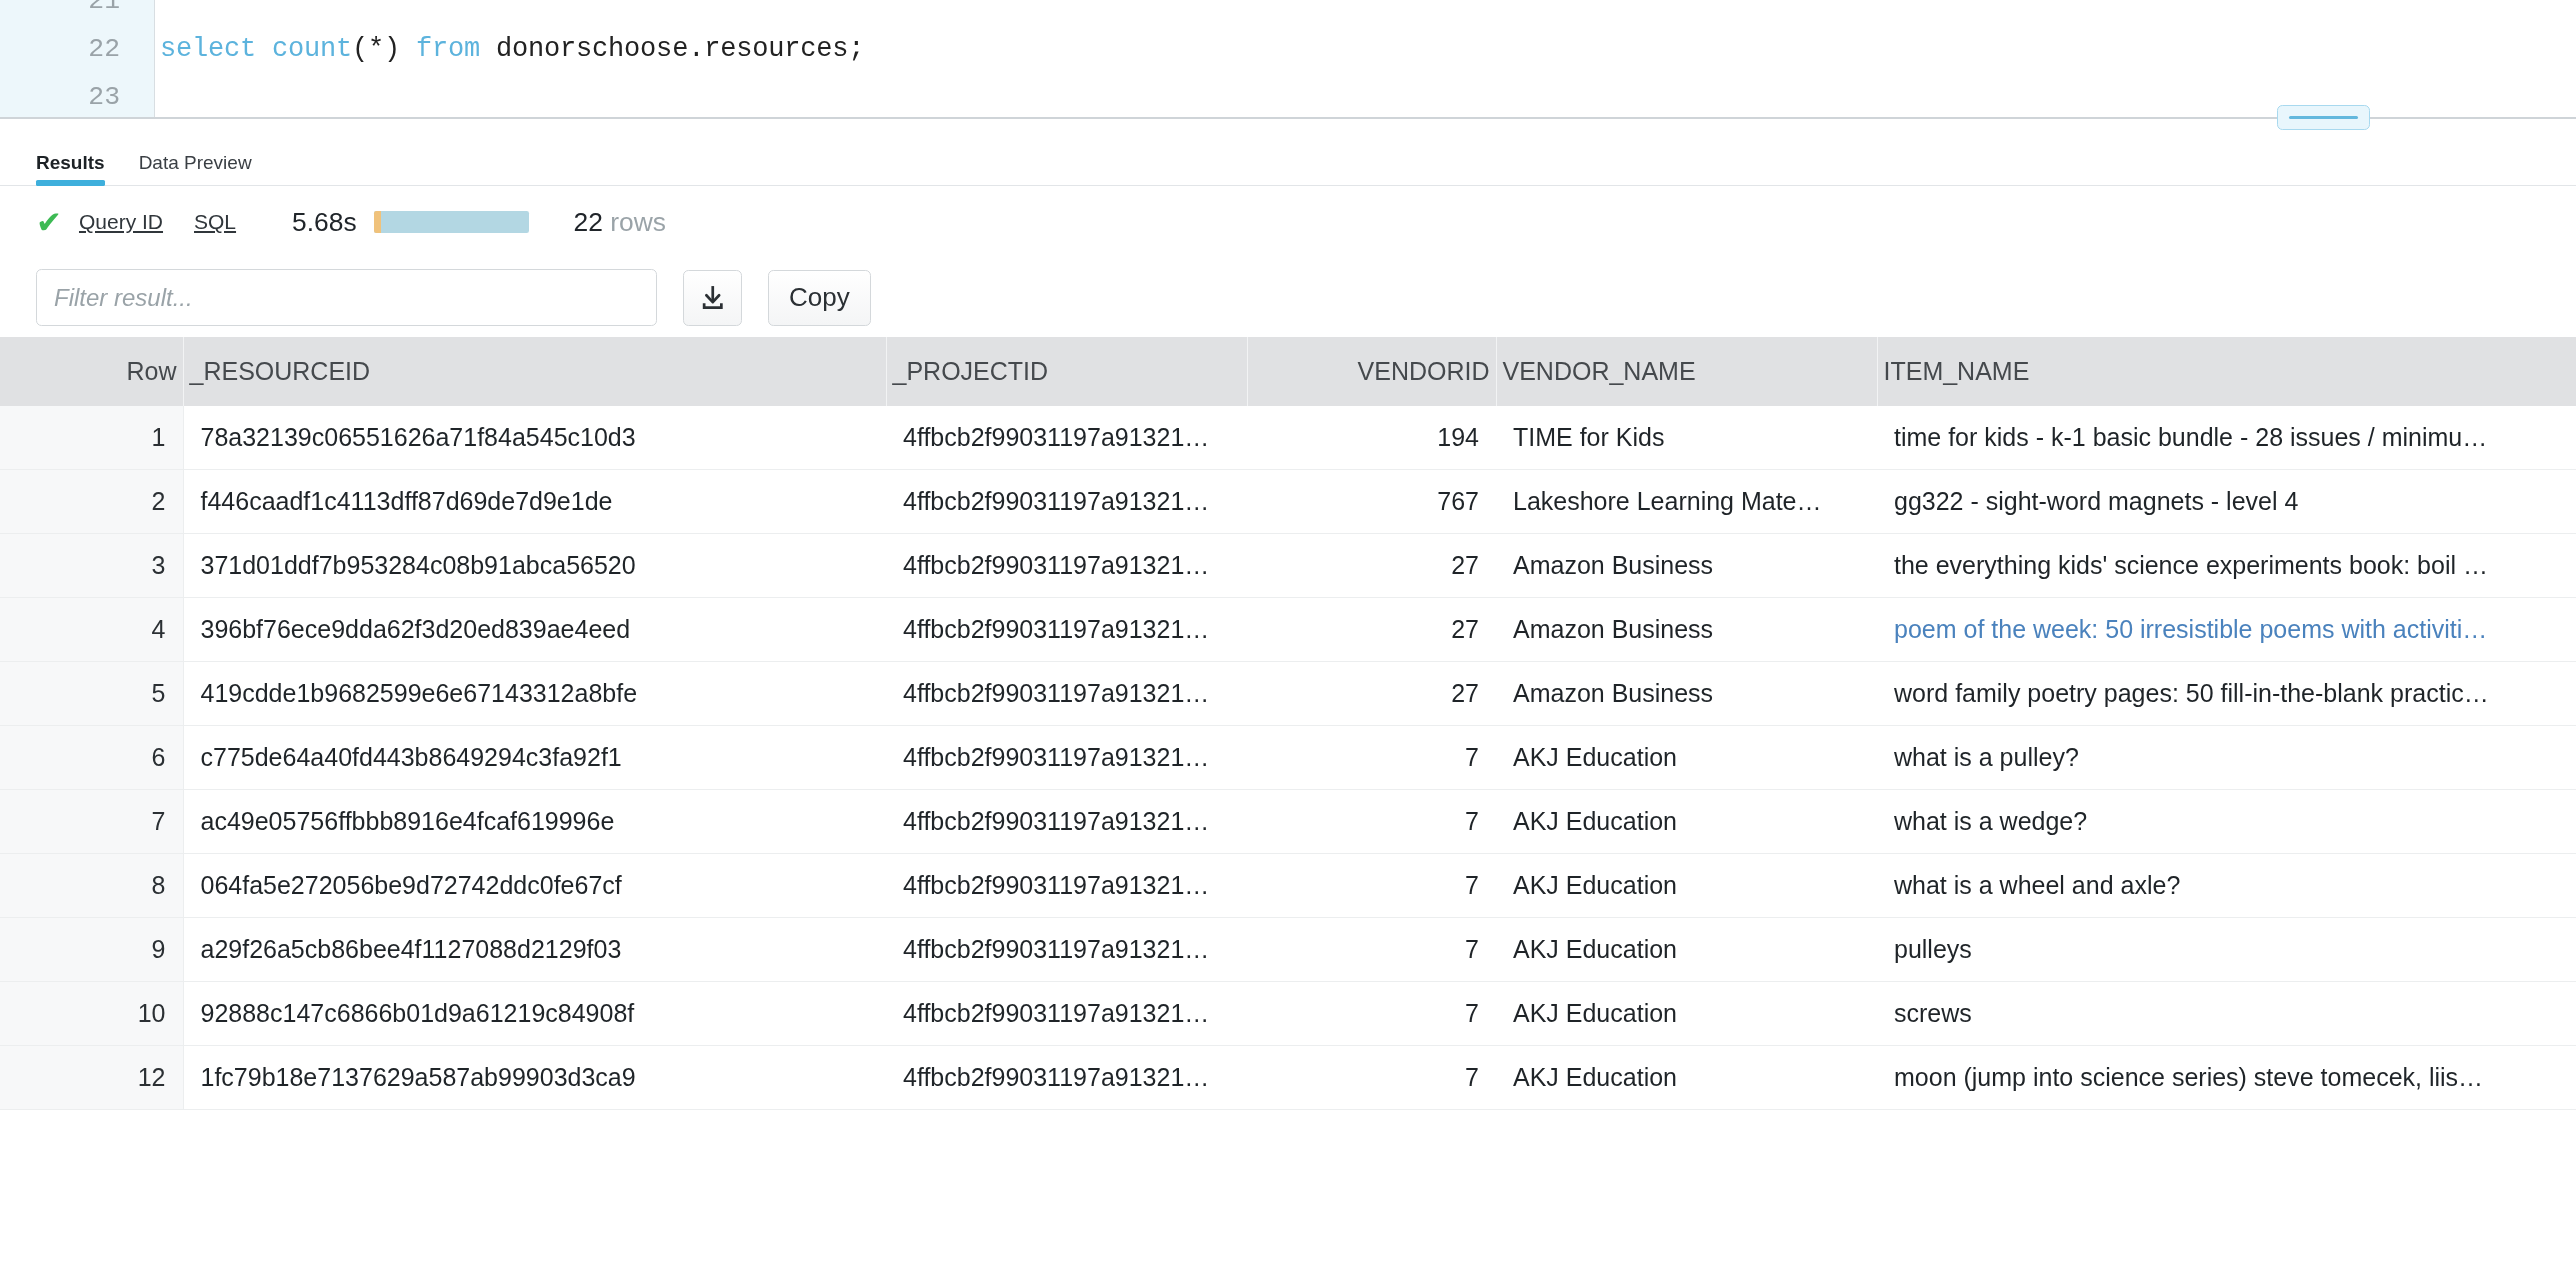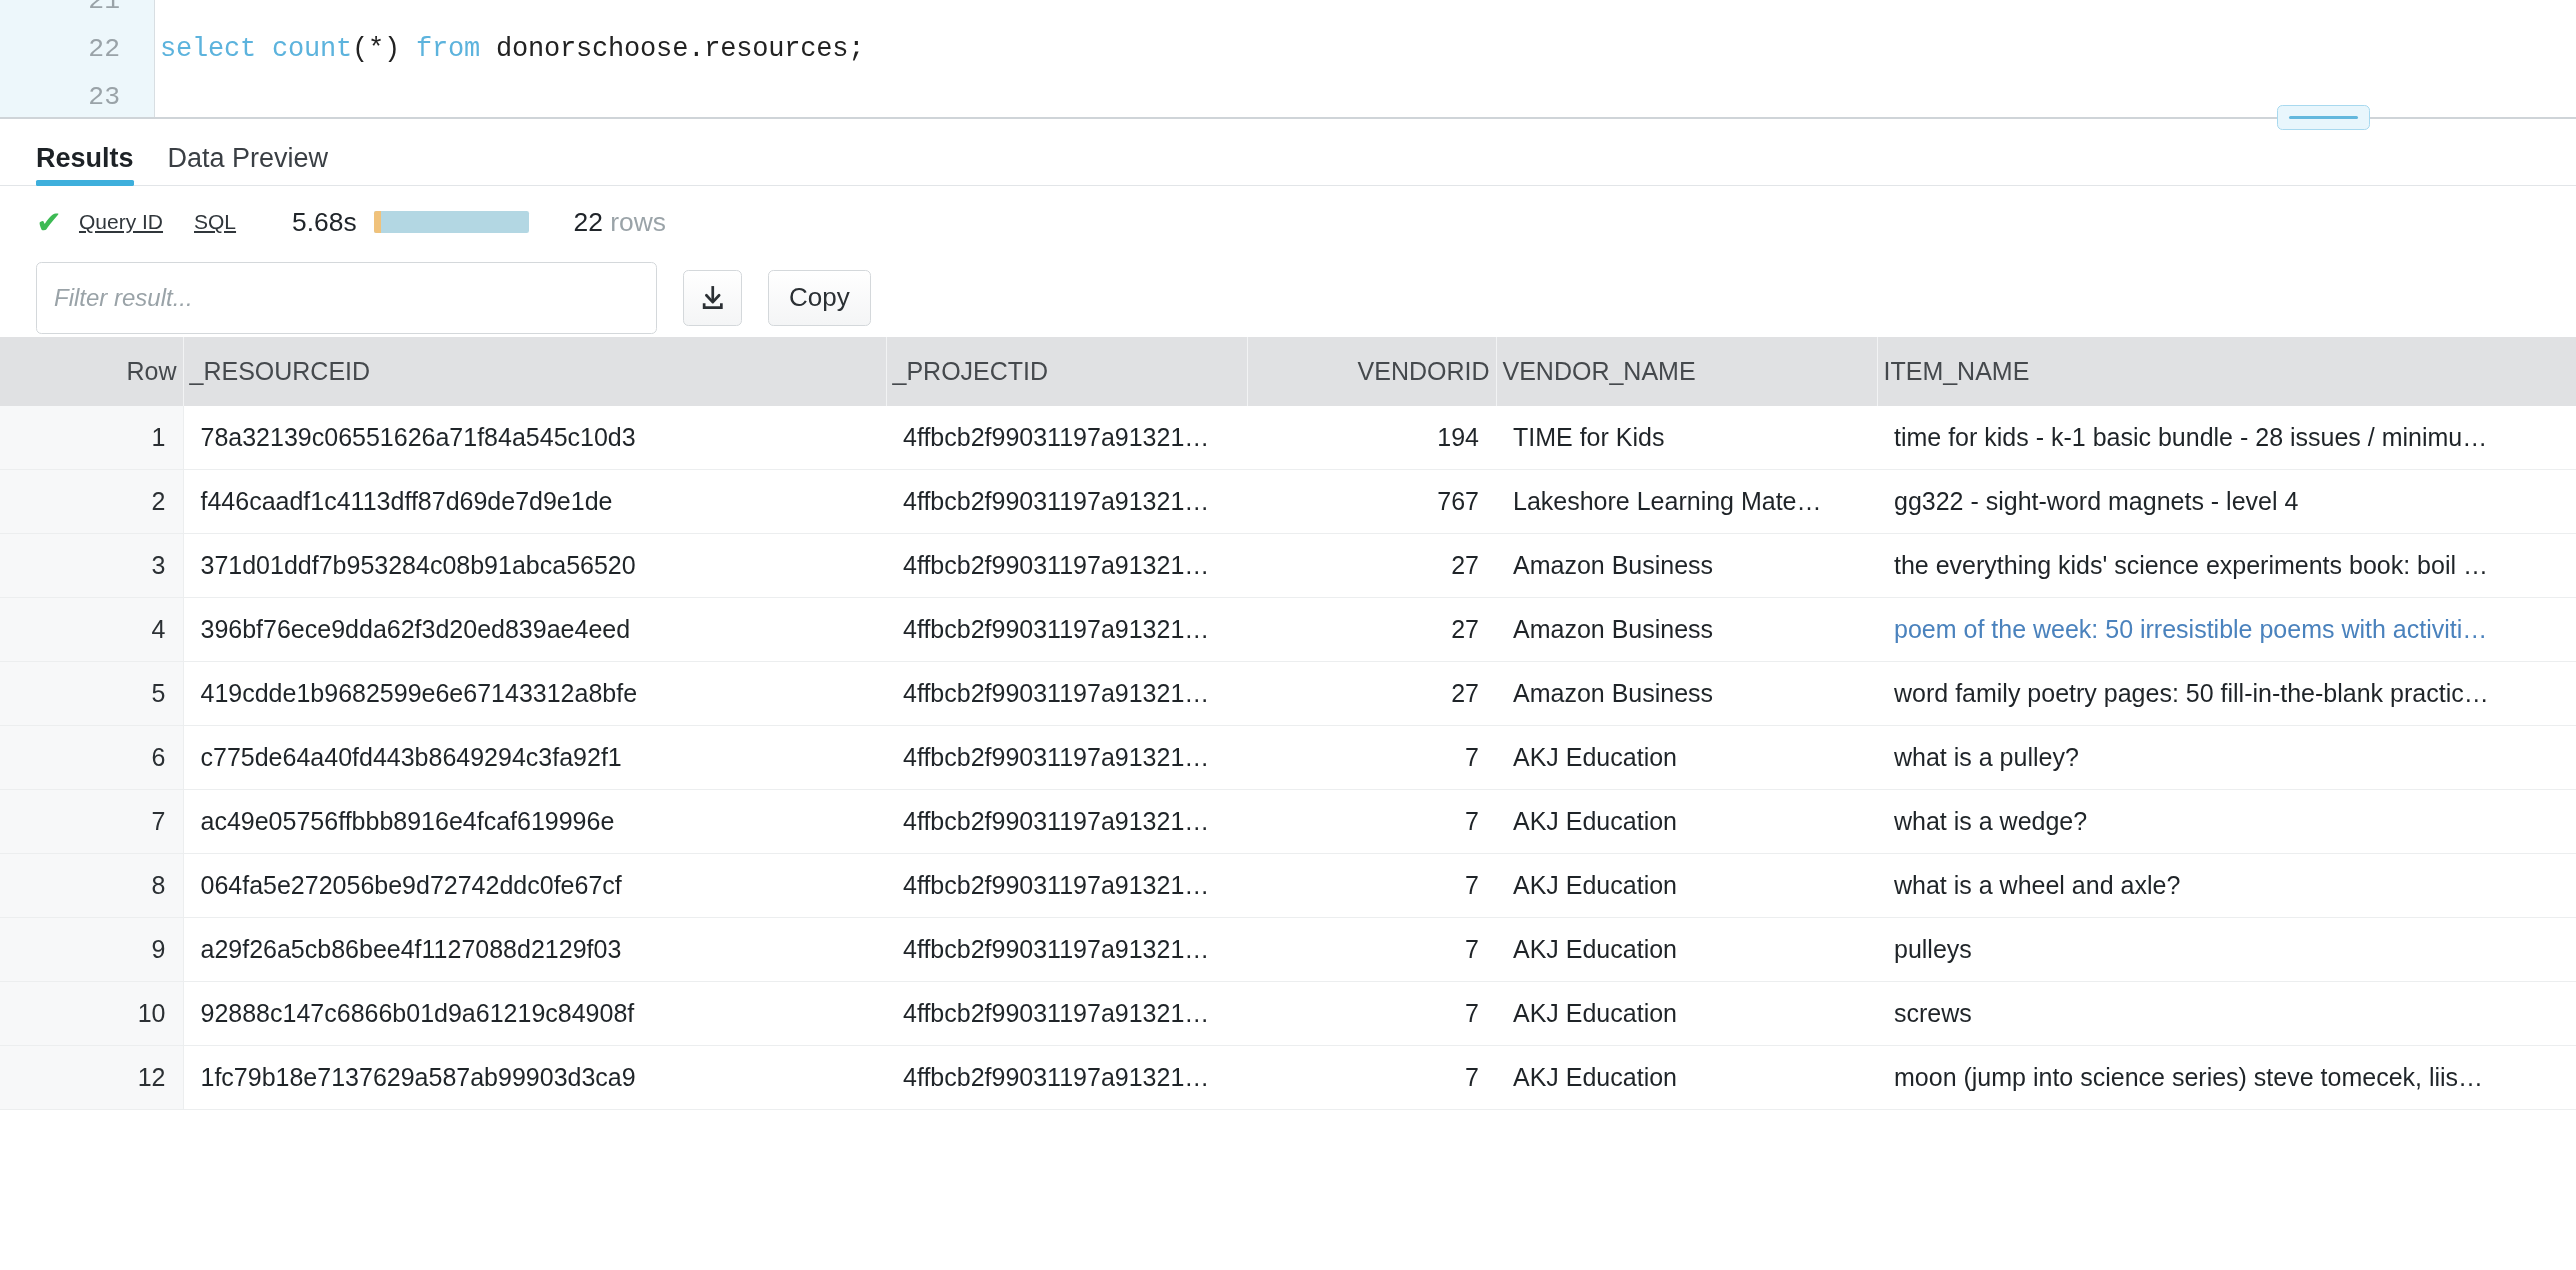--- a/index.html
+++ b/index.html
@@ -63,21 +63,21 @@
   
   .tabs {
     display: flex; align-items: flex-end;
     padding: 17px 36px 0 36px;
     height: 67px;
     border-bottom: 1.6px solid #e2e5e8;
     flex: 0 0 auto;
     background: #fff;
   }
   .tab {
-    font-size: 27px; color: #3a3f44;
+    font-size: 19px; color: #3a3f44;
     padding: 0 0 12.4px 0; margin-right: 34px;
     position: relative; cursor: pointer; line-height: 1;
   }
   .tab.active { font-weight: bold; color: #1d2226; }
   .tab.active::after {
     content: ""; position: absolute; left: 0; right: 0; bottom: -1.6px;
     height: 6.2px; background: #3eafdc; border-radius: 1.6px;
   }
 
   
@@ -101,21 +101,21 @@
   .rows { margin-left: 45px; font-size: 26.4px; color: #20252a; }
   .rows .unit { color: #9aa3a8; }
 
   
   .toolbar {
     display: flex; align-items: center;
     padding: 0 36px; height: 78px;
     flex: 0 0 auto;
   }
   .filter-input {
-    width: 621px; height: 72px;
+    width: 621px; height: 57px;
     border: 1.6px solid #d4d8db; border-radius: 5.4px;
     padding: 0 17px; font-size: 24px;
     font-family: "Liberation Sans", sans-serif;
     color: #333; background: #fff; outline: none;
   }
   .filter-input::placeholder { color: #9aa3a8; font-style: italic; }
   .tb-btn {
     height: 56px; margin-left: 26px;
     border: 1.6px solid #d4d8db; border-radius: 5.4px;
     background: linear-gradient(#ffffff, #f4f5f6);

